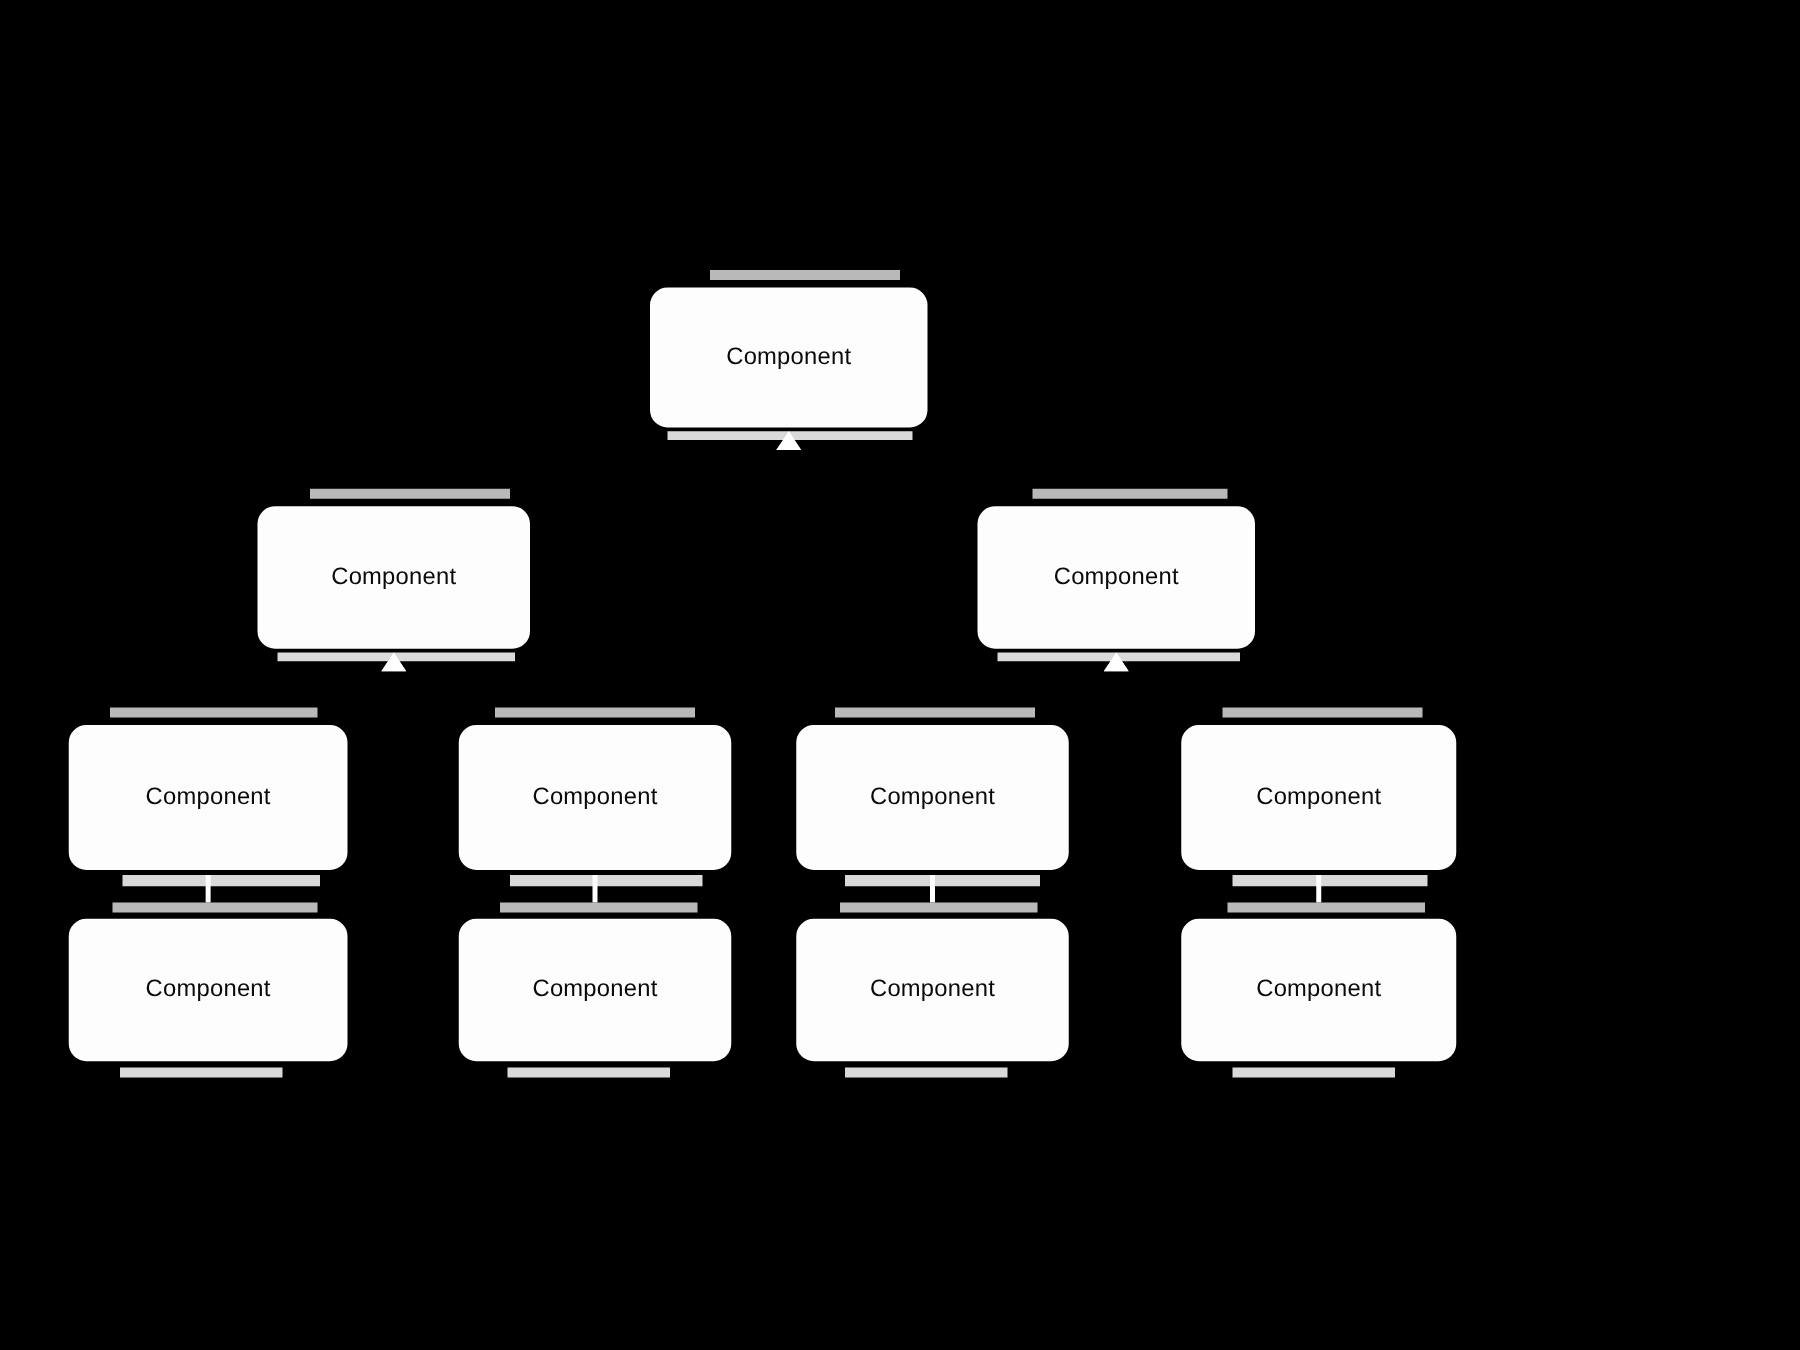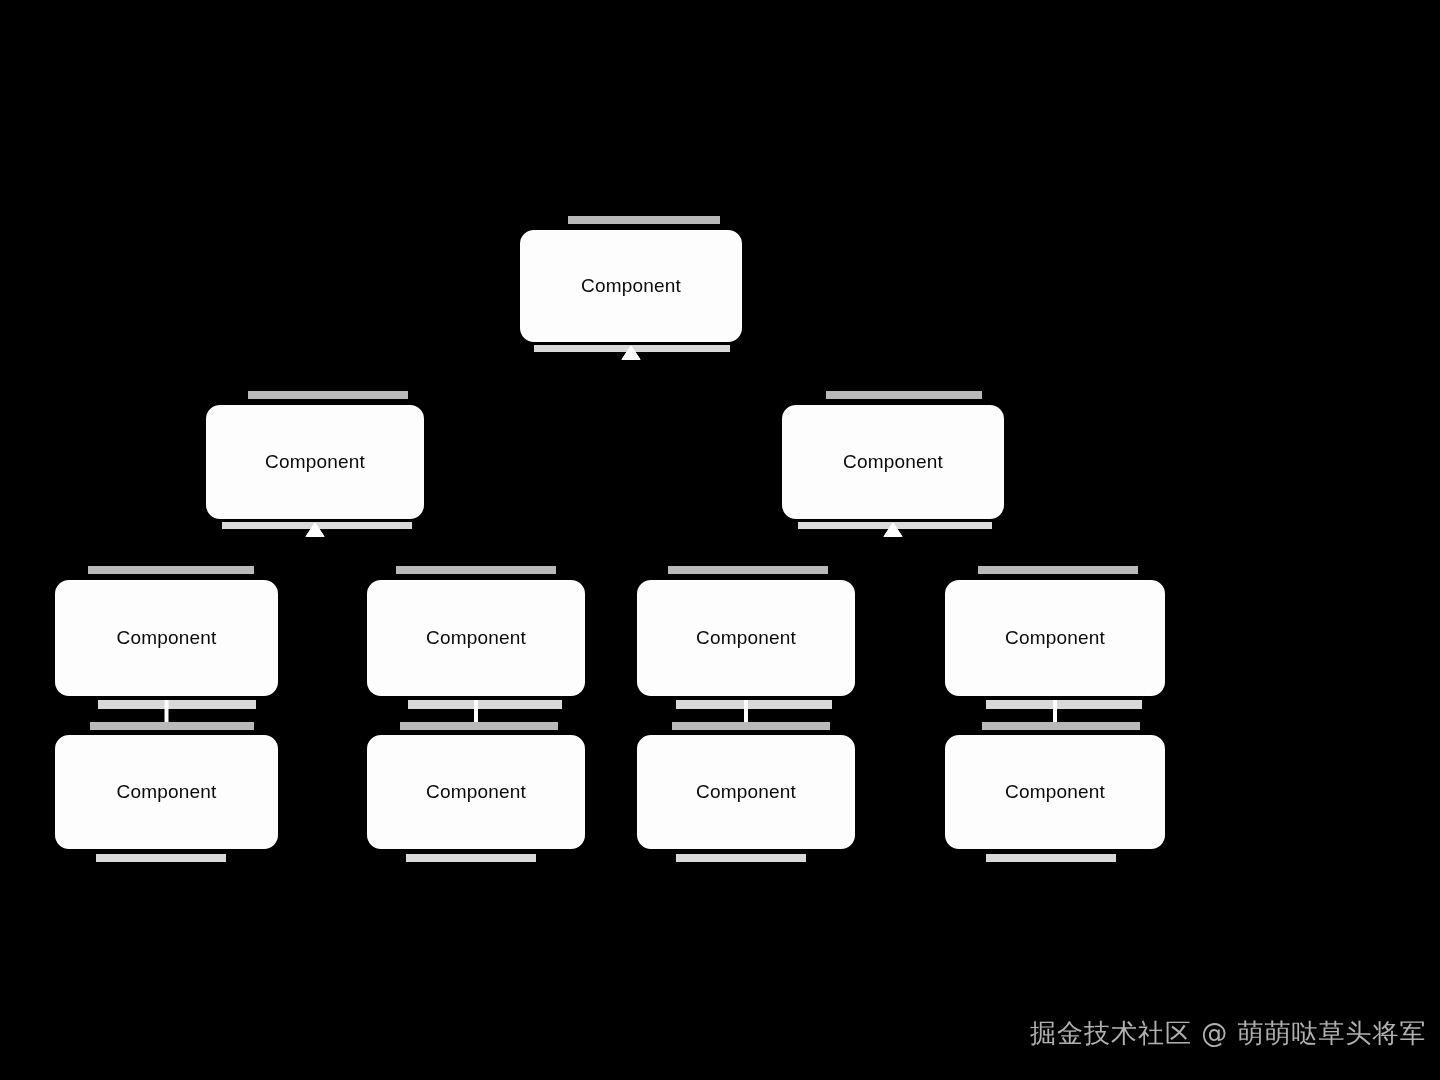--- a/index.html
+++ b/index.html
@@ -154,15 +154,14 @@
         <span class="node-label">Component</span>
       </div>
       <div class="node" style="left: 635px; top: 733px; width: 222px; height: 118px;">
         <span class="node-label">Component</span>
       </div>
       <div class="node" style="left: 943px; top: 733px; width: 224px; height: 118px;">
         <span class="node-label">Component</span>
       </div>
     </div>
 
-  <div class="watermark" style="left: 1030px; top: 1016px; color: rgb(201, 201, 201);">掘金技术社区 @ 萌萌哒草头将军</div>
 
 </div>
 
 </body></html>

